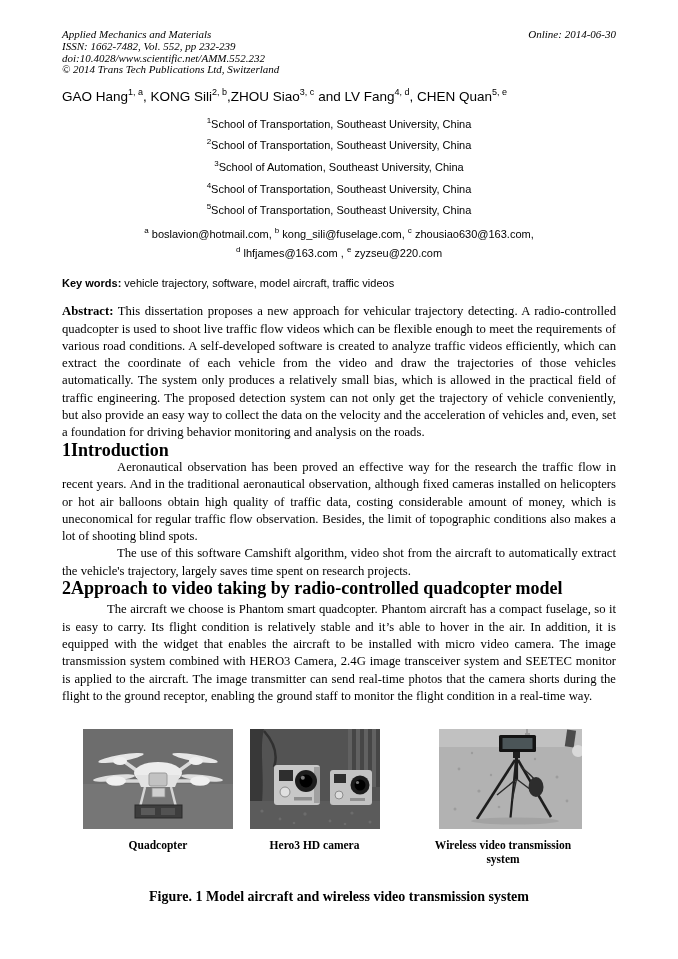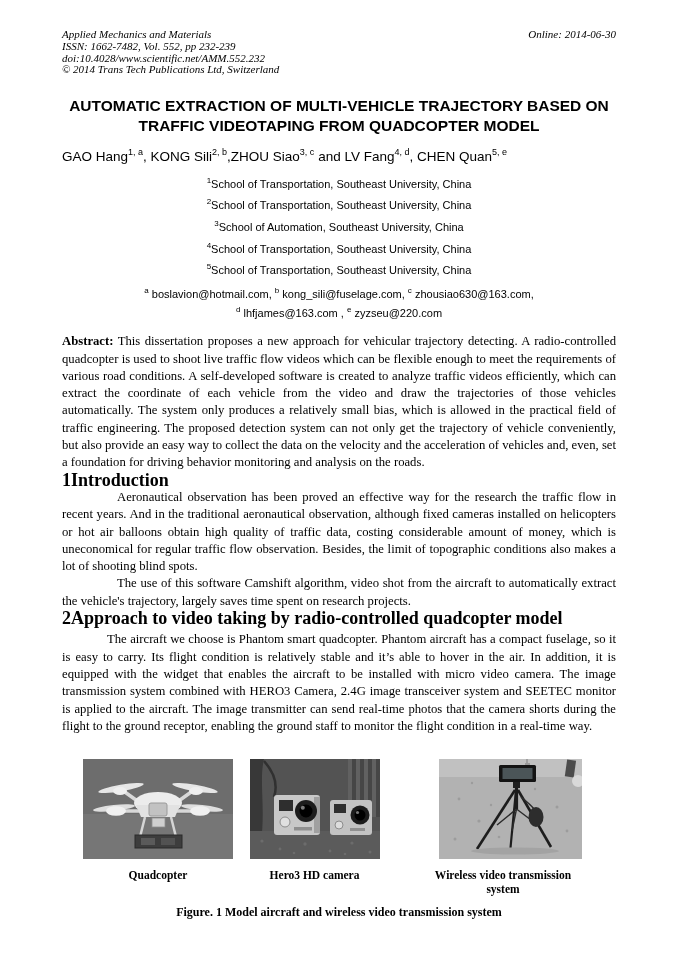--- a/index.html
+++ b/index.html
@@ -43,56 +43,58 @@
 
   
   .figure-row { margin-top:24px; display:flex; align-items:flex-start; padding-left:31px; }
   .fig { display:flex; flex-direction:column; align-items:center; }
   .fig svg { display:block; }
   .fig-1 { width:130px; margin-right:26px; }
   .fig-2 { width:131px; margin-right:44px; }
   .fig-3 { width:158px;align-items:flex-end; }
   .fig-caption { margin-top:10px; font-family:"Liberation Serif", serif; font-weight:700;
     font-size:11.5px; line-height:13.5px; text-align:center; }
-  .figure-main-caption { margin-top:9px; text-align:center; font-family:"Liberation Serif", serif;
-    font-weight:700; font-size:12px; }
+  .figure-main-caption { margin-top:23px; text-align:center; font-family:"Liberation Serif", serif;
+    font-weight:700; font-size:14px; }
 </style>
 </head>
 <body>
 
 <div class="page">
   <div class="content">
 
     <div class="journal-header">
       <div class="left">
         <div>Applied Mechanics and Materials</div>
         <div>ISSN: 1662-7482, Vol. 552, pp 232-239</div>
         <div>doi:10.4028/www.scientific.net/AMM.552.232</div>
         <div>© 2014 Trans Tech Publications Ltd, Switzerland</div>
       </div>
       <div class="right">Online: 2014-06-30</div>
     </div>
 
-    <div class="paper-title">AUTOMATIC EXTRACTION OF MULTI-VEHICLE TRAJECTORY BASED ON TRAFFIC VIDEOTAPING FROM QUADCOPTER MODEL</div>
 
     <div class="authors-line"><span>GAO Hang</span><sup>1, a</sup><span>, KONG Sili</span><sup>2, b</sup><span>,ZHOU Siao</span><sup>3, c</sup><span> and LV Fang</span><sup>4, d</sup><span>, CHEN Quan</span><sup>5, e</sup></div>
 
     <div class="affiliations">
       <div class="affil-line"><sup>1</sup><span>School of Transportation, Southeast University, China</span></div>
       <div class="affil-line"><sup>2</sup><span>School of Transportation, Southeast University, China</span></div>
       <div class="affil-line"><sup>3</sup><span>School of Automation, Southeast University, China</span></div>
       <div class="affil-line"><sup>4</sup><span>School of Transportation, Southeast University, China</span></div>
       <div class="affil-line"><sup>5</sup><span>School of Transportation, Southeast University, China</span></div>
     </div>
 
     <div class="emails">
       <div><sup>a</sup><span> boslavion@hotmail.com, </span><sup>b</sup><span> kong_sili@fuselage.com, </span><sup>c</sup><span> zhousiao630@163.com,</span></div>
       <div><sup>d</sup><span> lhfjames@163.com , </span><sup>e</sup><span> zyzseu@220.com</span></div>
     </div>
 
+    <div class="keywords">
+      <span class="kw-label">Key words:</span><span> vehicle trajectory, software, model aircraft, traffic videos</span>
+    </div>
 
     <div class="body-block abstract-para">
       <span class="abs-label">Abstract:</span><span> This dissertation proposes a new approach for vehicular trajectory detecting. A radio-controlled quadcopter is used to shoot live traffic flow videos which can be flexible enough to meet the requirements of various road conditions. A self-developed software is created to analyze traffic videos efficiently, which can extract the coordinate of each vehicle from the video and draw the trajectories of those vehicles automatically. The system only produces a relatively small bias, which is allowed in the practical field of traffic engineering. The proposed detection system can not only get the trajectory of vehicle conveniently, but also provide an easy way to collect the data on the velocity and the acceleration of vehicles and, even, set a foundation for driving behavior monitoring and analysis on the roads.</span>
     </div>
 
     <div class="section-heading">1Introduction</div>
     <div class="body-block indent-lg">Aeronautical observation has been proved an effective way for the research the traffic flow in recent years. And in the traditional aeronautical observation, although fixed cameras installed on helicopters or hot air balloons obtain high quality of traffic data, costing considerable amount of money, which is uneconomical for regular traffic flow observation. Besides, the limit of topographic conditions also makes a lot of shooting blind spots.</div>
     <div class="body-block indent-lg">The use of this software Camshift algorithm, video shot from the aircraft to automatically extract the vehicle's trajectory, largely saves time spent on research projects.</div>
 
     <div class="section-heading">2Approach to video taking by radio-controlled quadcopter model</div>

